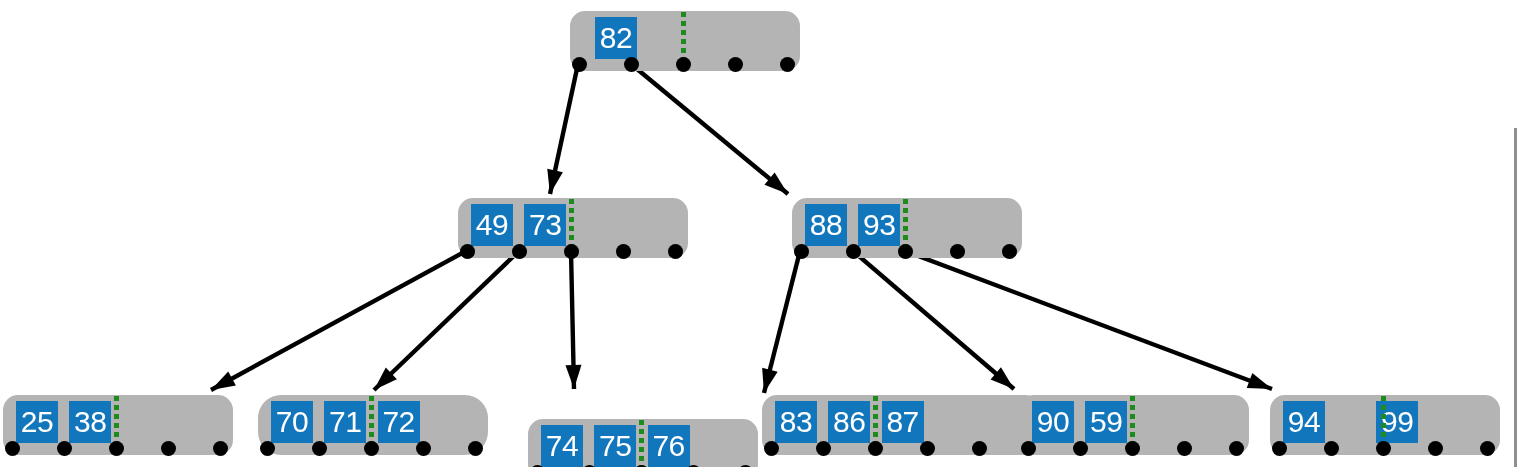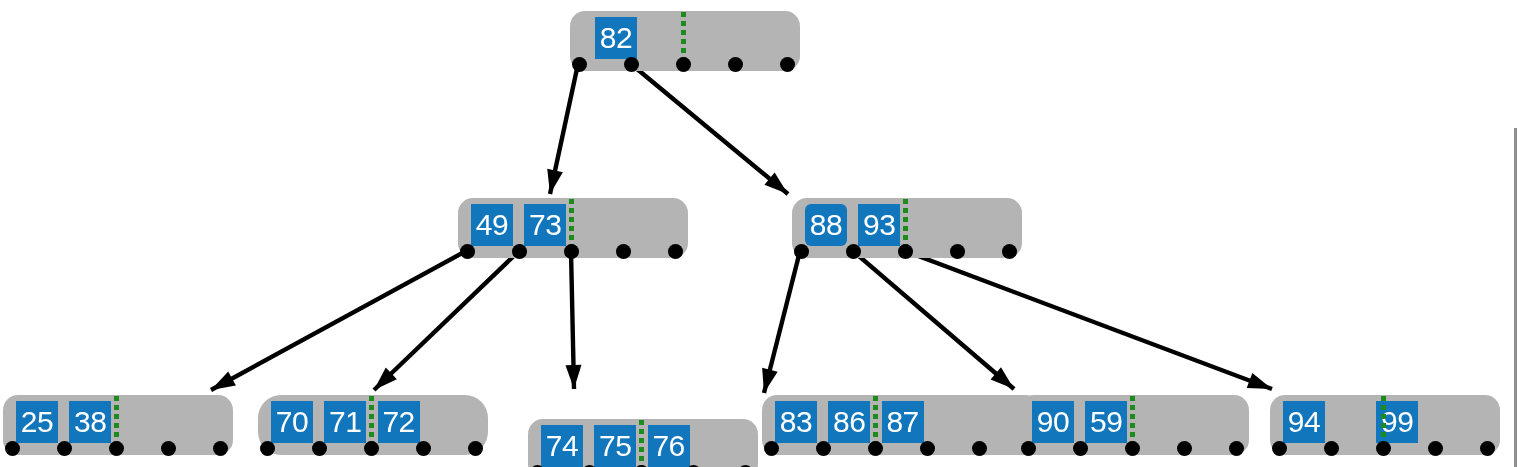--- a/index.html
+++ b/index.html
@@ -100,21 +100,21 @@
         <div class="key" style="left: 13px;">49</div>
         <div class="key" style="left: 66.3px;">73</div>
         <div class="split" style="left: 111px;"></div>
         <div class="dot" style="left: 1.5px;"></div>
         <div class="dot" style="left: 53.5px;"></div>
         <div class="dot" style="left: 105.5px;"></div>
         <div class="dot" style="left: 157.5px;"></div>
         <div class="dot" style="left: 209.5px;"></div>
       </div>
       <div class="node" style="left: 792px; top: 198px;">
-        <div class="key" style="left: 13px; border-radius: 6px;">88</div>
+        <div class="key" style="left: 13px;">88</div>
         <div class="key" style="left: 66.3px;">93</div>
         <div class="split" style="left: 111px;"></div>
         <div class="dot" style="left: 1.5px;"></div>
         <div class="dot" style="left: 53.5px;"></div>
         <div class="dot" style="left: 105.5px;"></div>
         <div class="dot" style="left: 157.5px;"></div>
         <div class="dot" style="left: 209.5px;"></div>
       </div>
       <div class="node" style="left: 3px; top: 395px;">
         <div class="key" style="left: 13px;">25</div>

